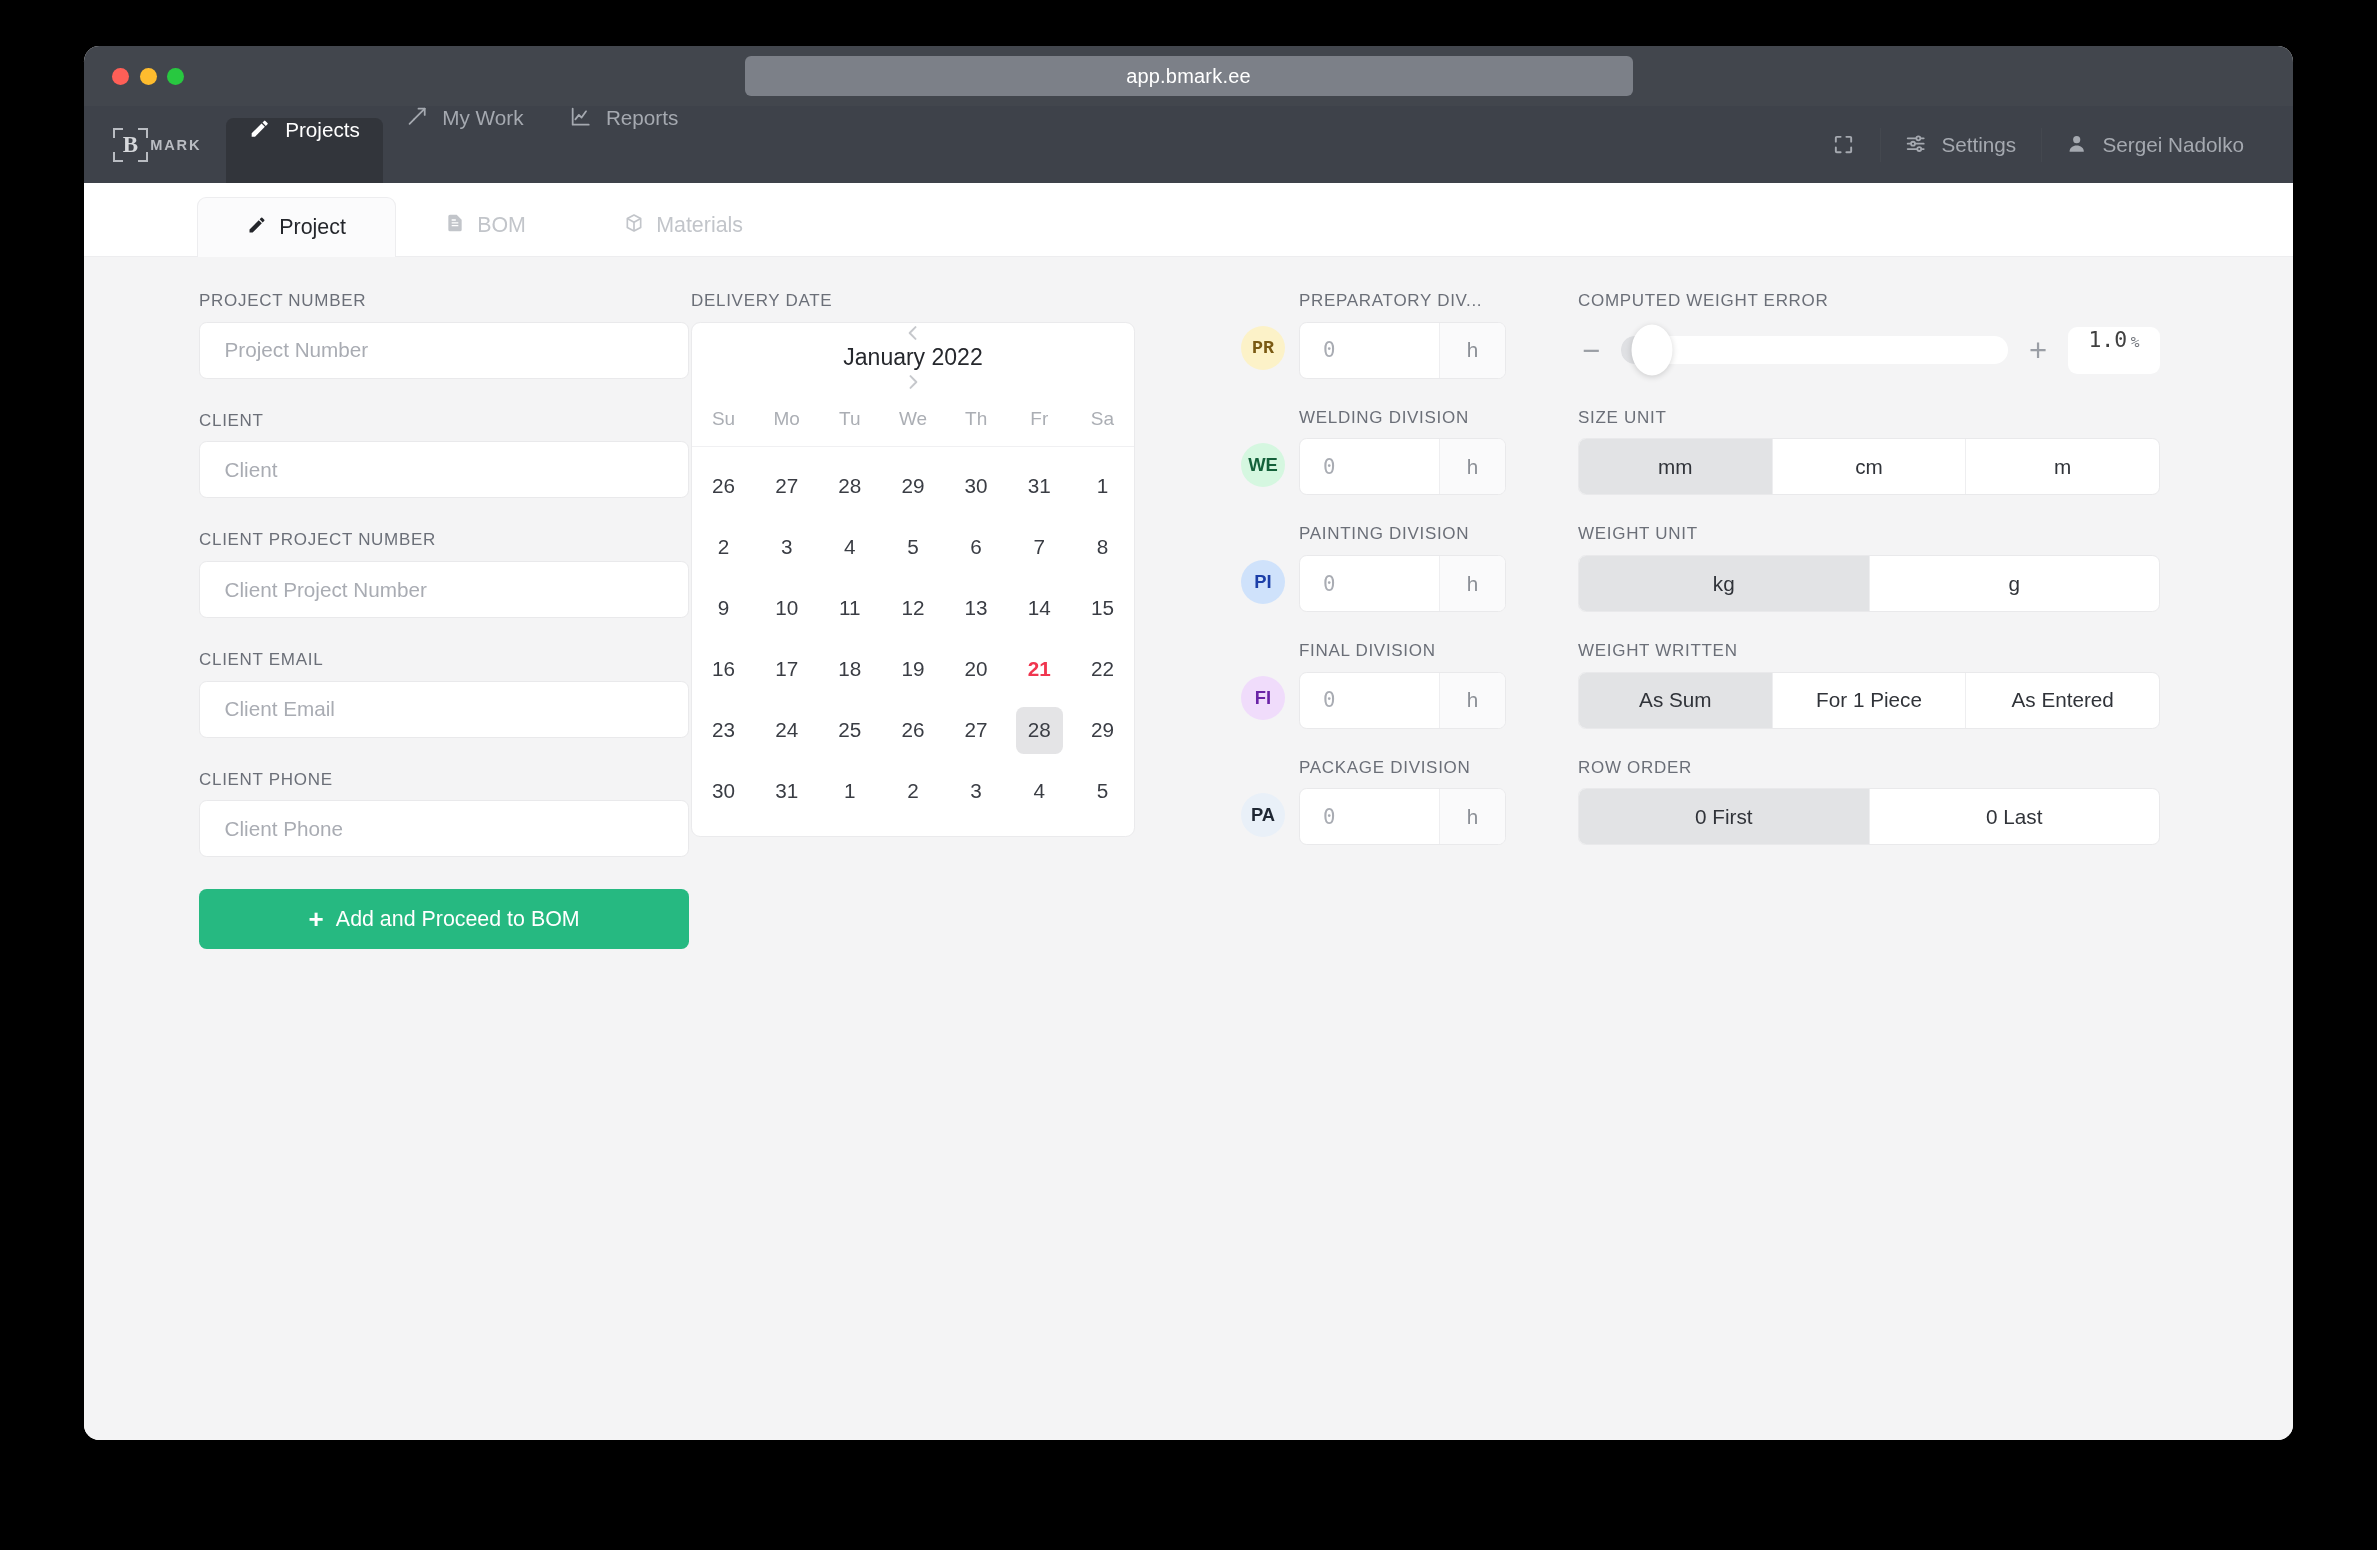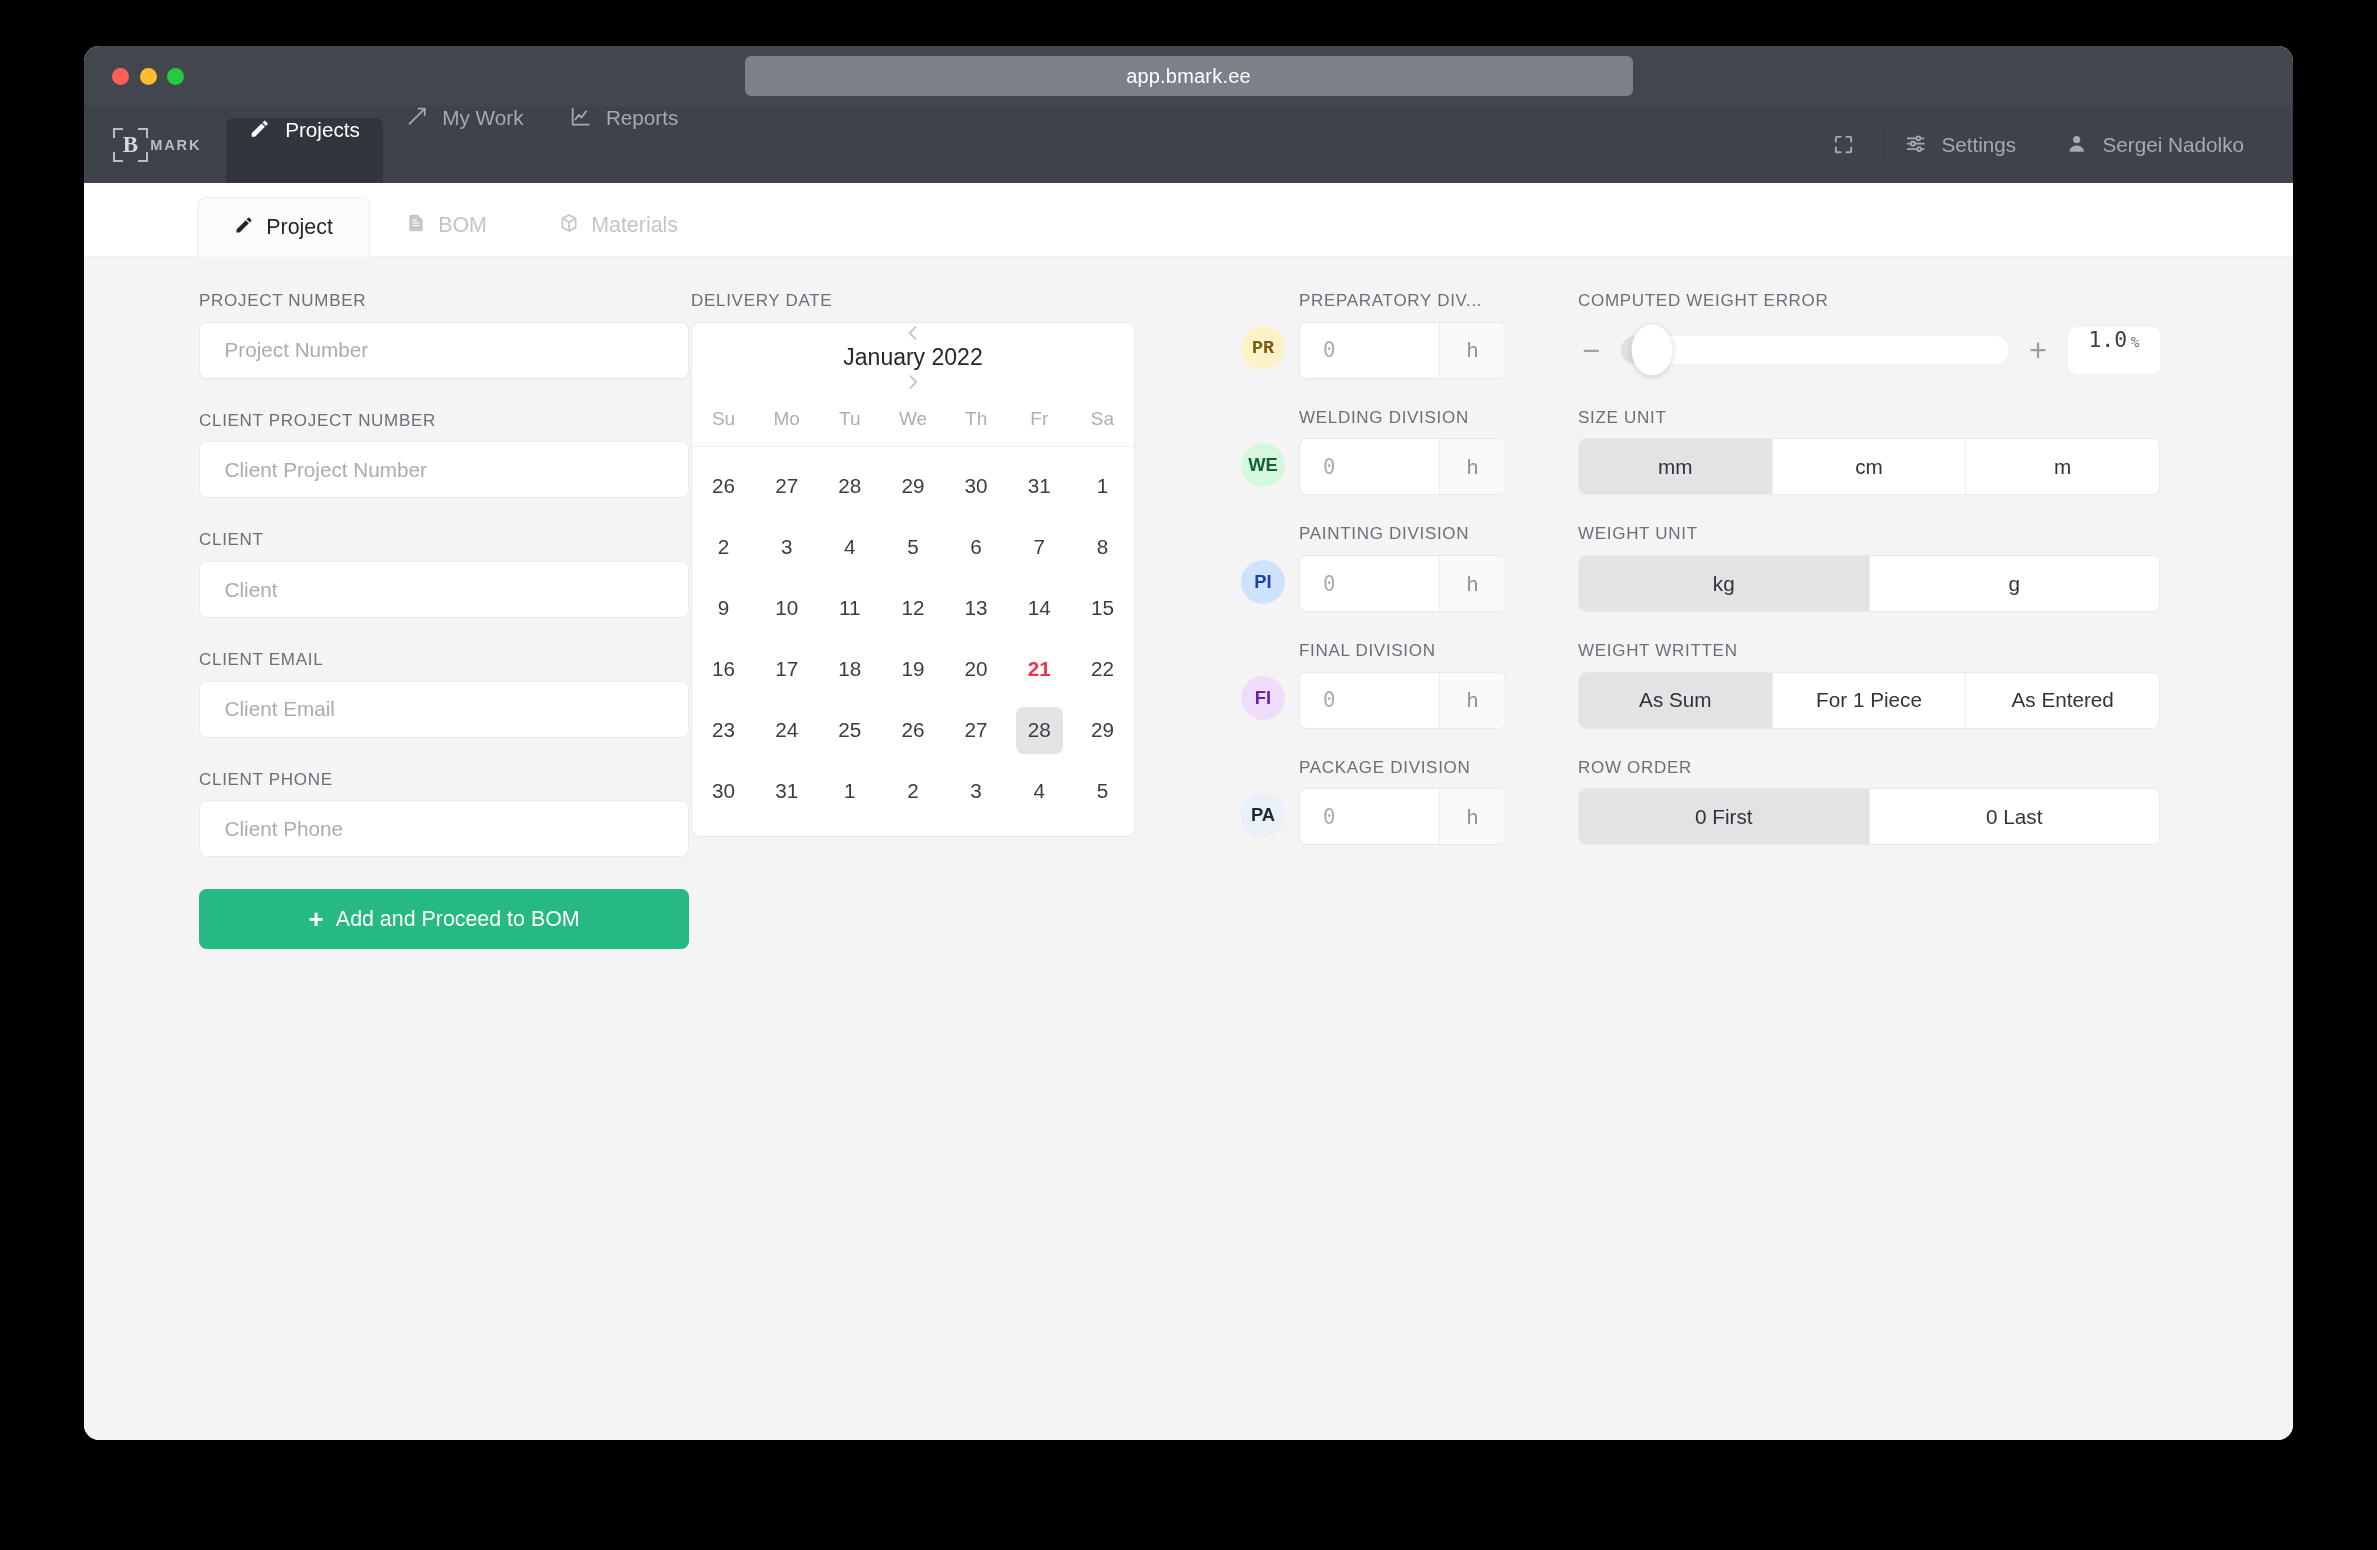--- a/index.html
+++ b/index.html
@@ -121,21 +121,21 @@
   
   .tabstrip {
     background: #ffffff;
     height: 74px;
     padding-left: 113px;
     display: flex; align-items: flex-end;
     border-bottom: 1.5px solid #ededef;
   }
   .tab {
     display: flex; align-items: center; gap: 12.3px;
-    padding: 0 36px;
+    padding: 0 49px;
     height: 61px;
     font-size: 21.4px;
     color: #c2c5ca;
     cursor: pointer;
   }
   .tab.active {
     color: #24262b;
     background: #fbfbfc;
     border: 1.5px solid #ededef;
     border-bottom: none;
@@ -472,29 +472,29 @@
     <div class="cols">
 
       <div class="col-form">
         <div>
           <div class="flabel">PROJECT NUMBER</div>
           <div class="finput">
             <span>Project Number</span>
           </div>
         </div>
         <div>
+          <div class="flabel">CLIENT</div>
+          <div class="finput">
+            <span>Client</span>
+          </div>
+        </div>
+        <div>
           <div class="flabel">CLIENT PROJECT NUMBER</div>
           <div class="finput">
             <span>Client Project Number</span>
-          </div>
-        </div>
-        <div>
-          <div class="flabel">CLIENT</div>
-          <div class="finput">
-            <span>Client</span>
           </div>
         </div>
         <div>
           <div class="flabel">CLIENT EMAIL</div>
           <div class="finput">
             <span>Client Email</span>
           </div>
         </div>
         <div>
           <div class="flabel">CLIENT PHONE</div>

